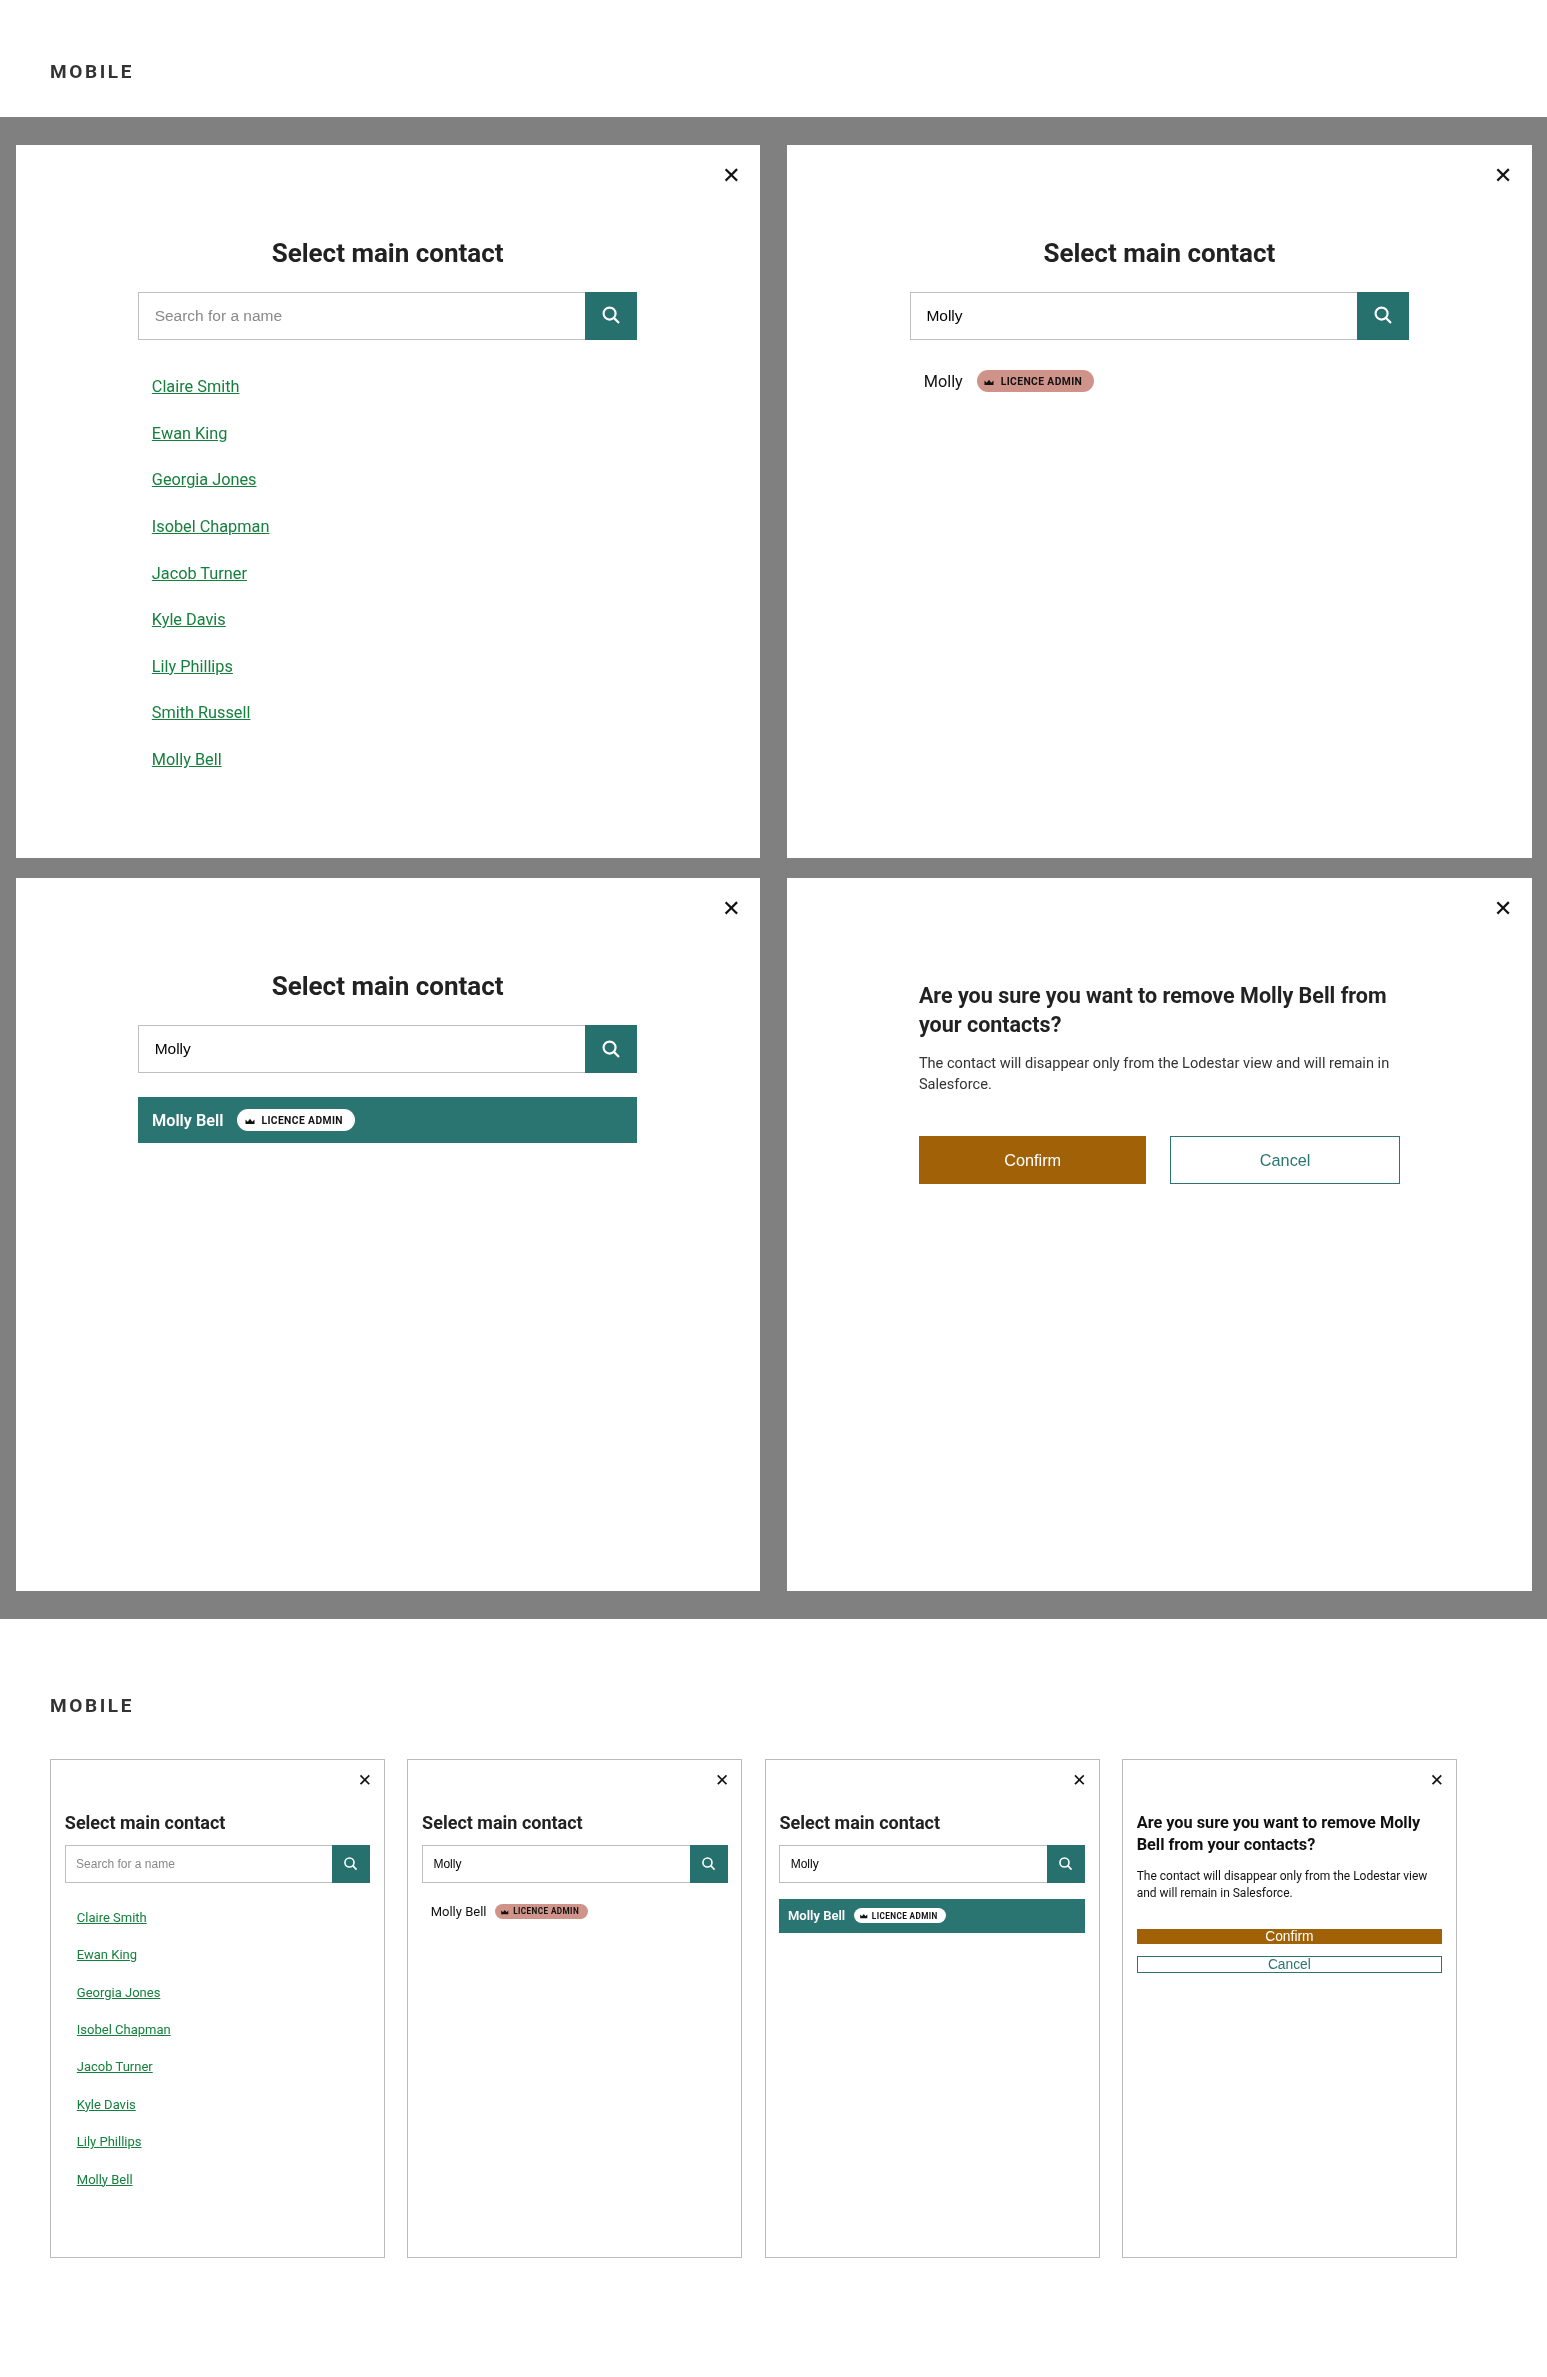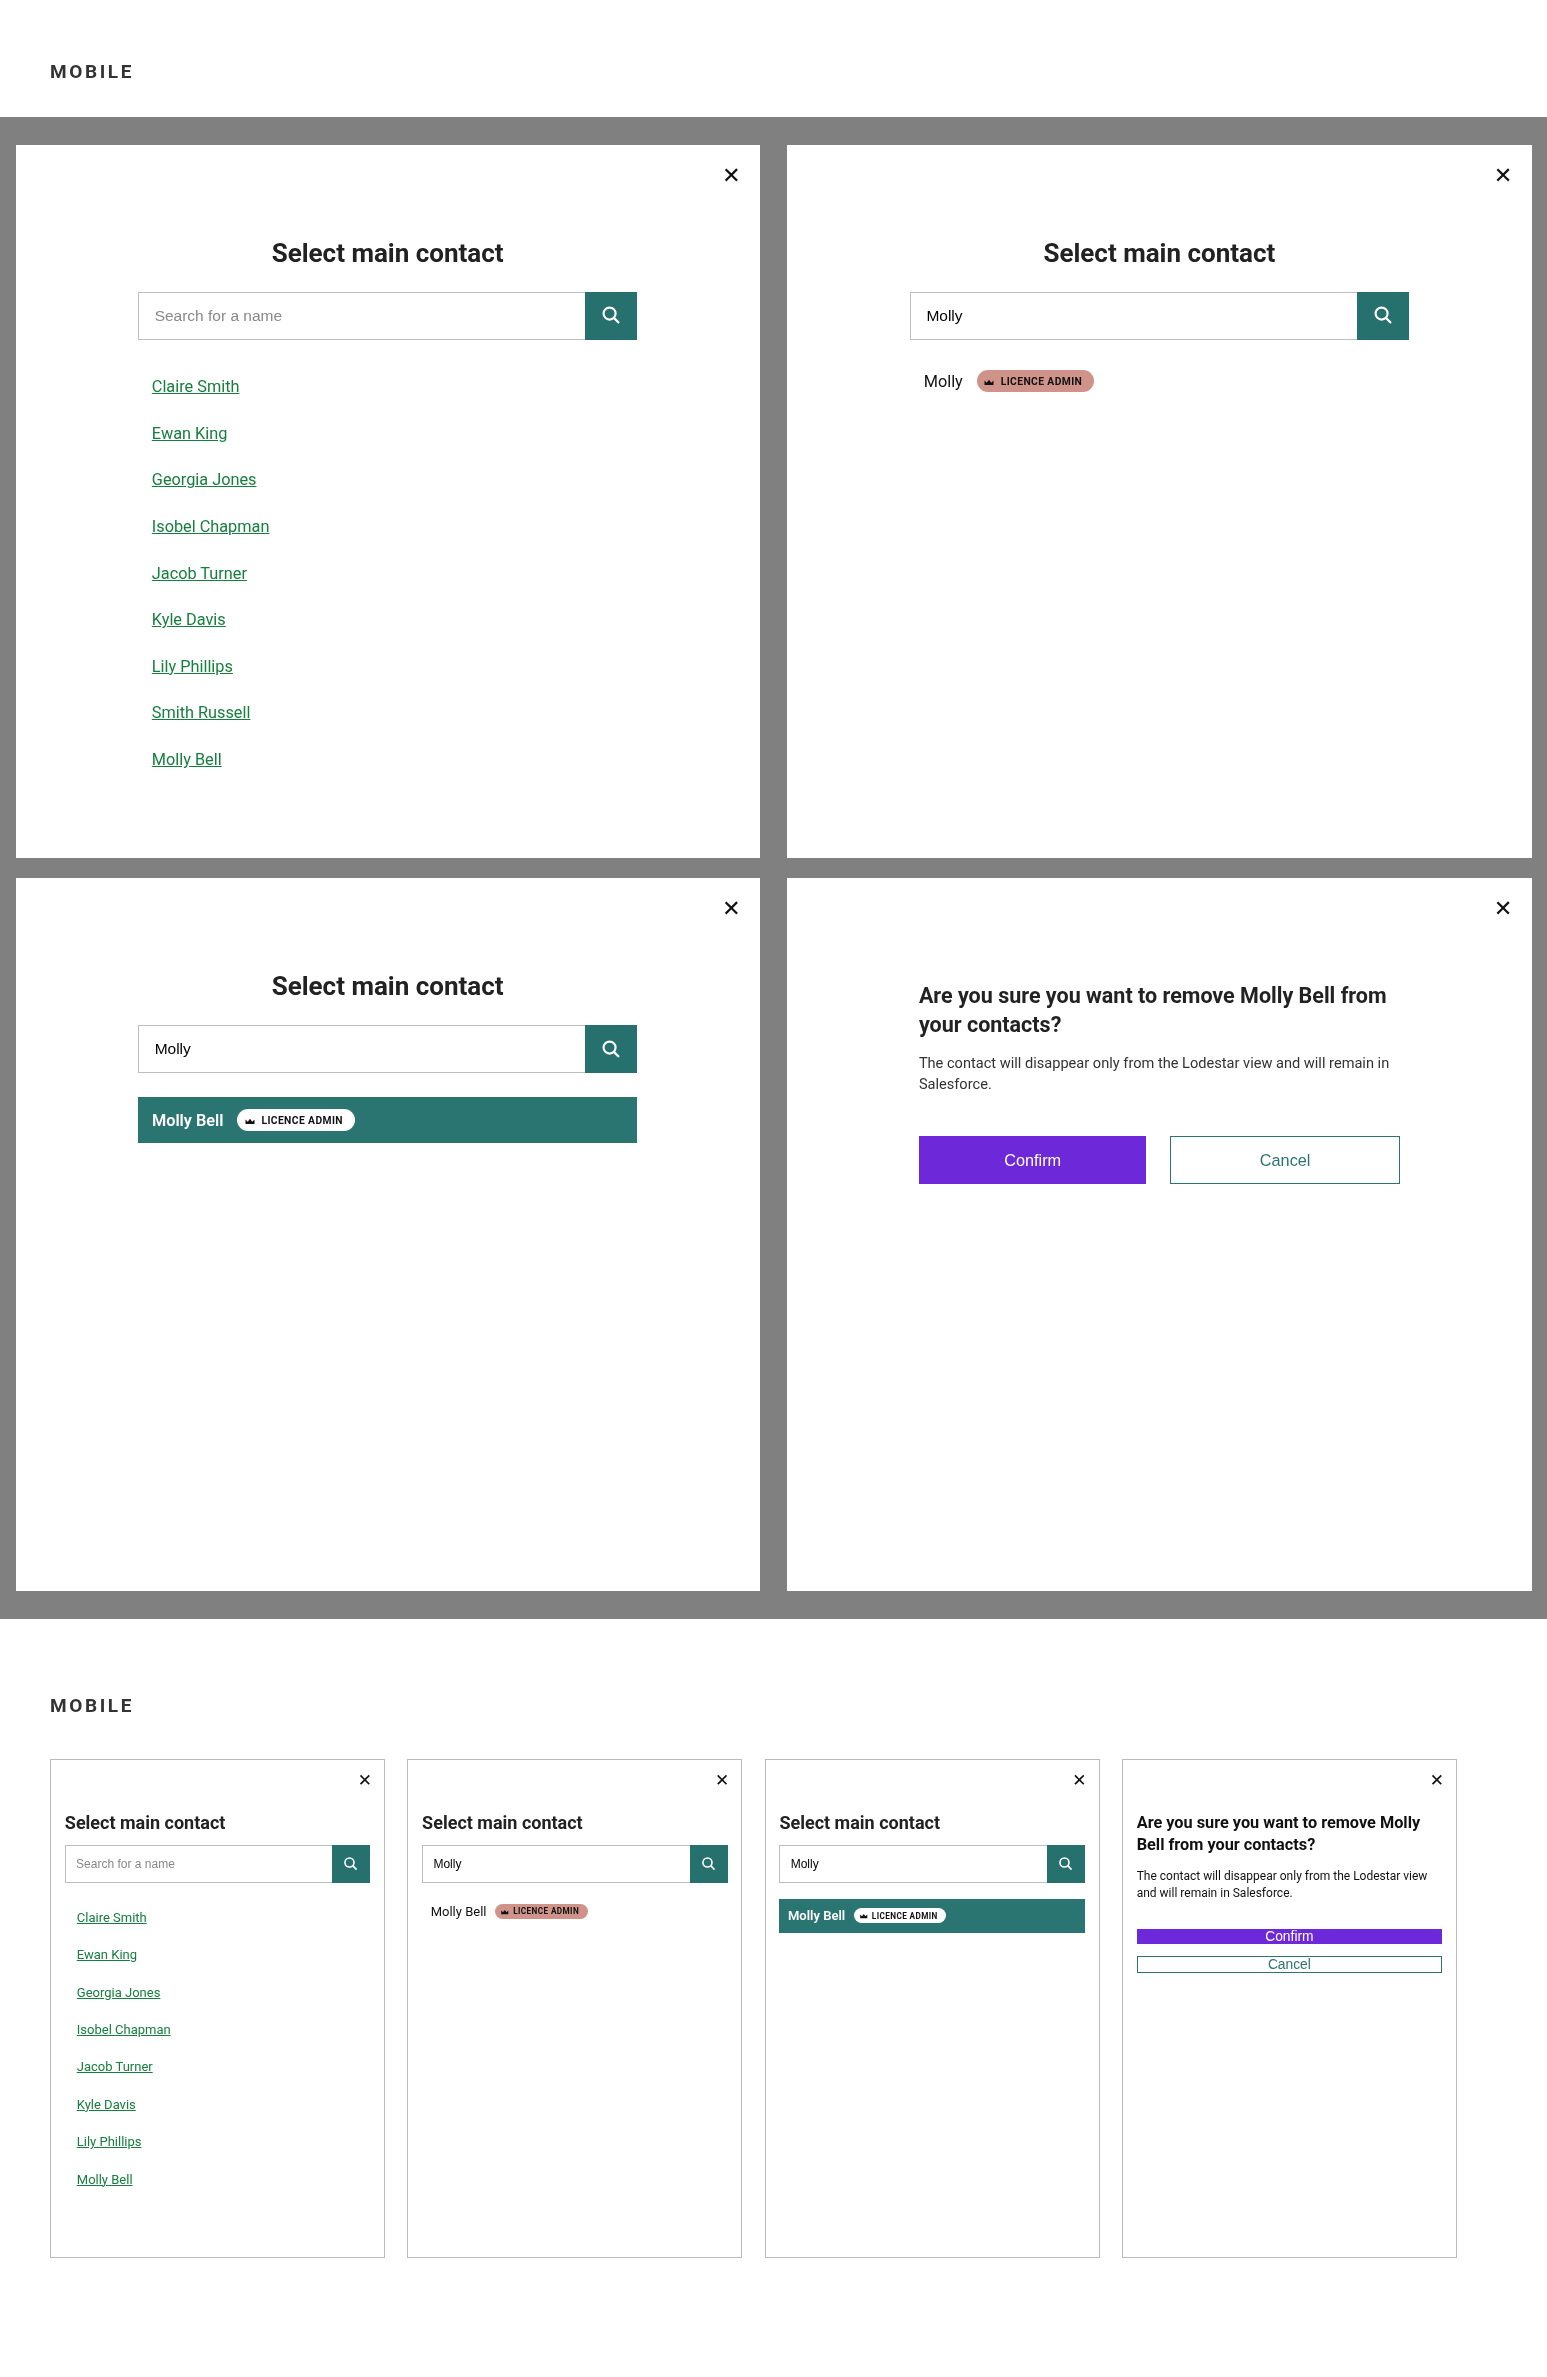--- a/index.html
+++ b/index.html
@@ -144,21 +144,21 @@
     flex: 1;
     height: 48px;
     font-size: 16.3px;
     font-weight: 500;
     border: none;
     cursor: pointer;
     display: flex;
     align-items: center;
     justify-content: center;
   }
-  .btn.primary { background: #6d28d9; color: #fff; }
+  .btn.primary { background: #a16207; color: #fff; }
   .btn.secondary { background: #fff; color: #2a7472; border: 0.9px solid #2a7472; }
 
   
   .mobile-area {
     display: flex;
     gap: 22.3px;
     padding: 0 50px;
     margin-top: 8.6px;
   }
   .phone {

